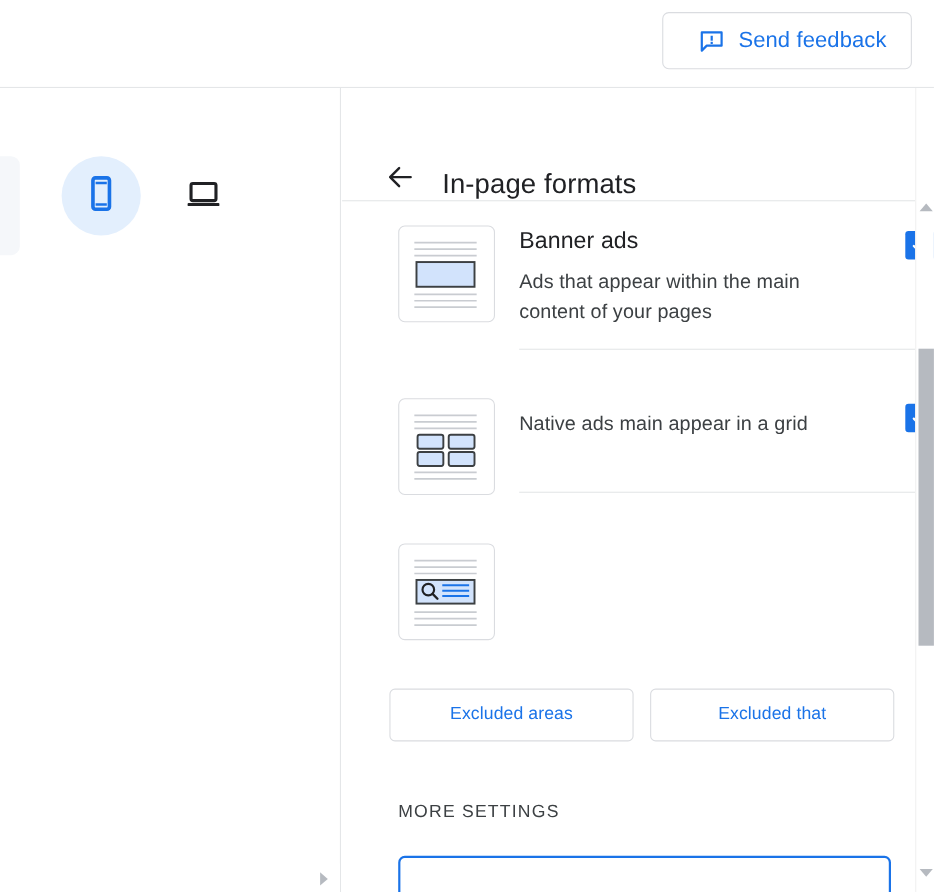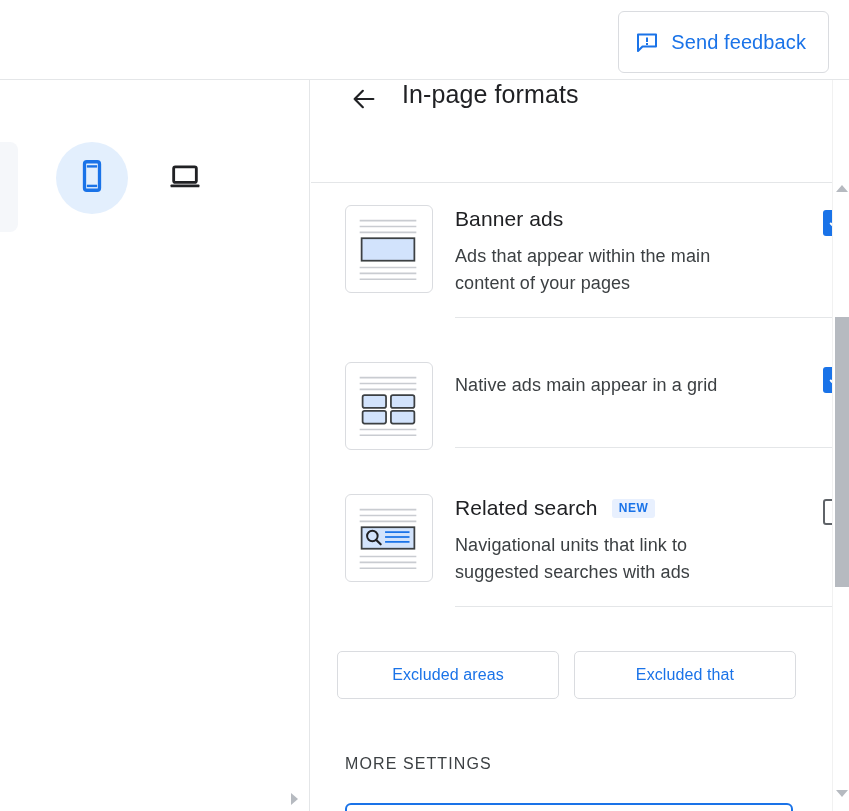--- a/index.html
+++ b/index.html
@@ -23,25 +23,25 @@
     width: 849px;
     height: 80px;
     background: #ffffff;
     border-bottom: 1px solid #e4e6e8;
     box-sizing: border-box;
   }
   .feedback-btn {
     position: absolute;
     right: 20px;
     top: 11px;
-    height: 62px;
+    height: 52px;
     display: flex;
     align-items: center;
     gap: 12px;
-    padding: 0 22px 0 16px;
+    padding: 0 22px 0 32px;
     border: 1px solid #dadce0;
     border-radius: 6px;
     background: #ffffff;
     cursor: pointer;
     box-sizing: border-box;
   }
   .feedback-label {
     color: #1a73e8;
     font-size: 20px;
     font-weight: 500;
@@ -96,21 +96,21 @@
     width: 538px;
     height: 731px;
     background: #ffffff;
     overflow: hidden;
   }
   .detail-header {
     position: relative;
     height: 103px;
     border-bottom: 1px solid #e4e6e8;
     display: flex;
-    align-items: flex-start;
+    align-items: flex-end;
     box-sizing: border-box;
   }
   .back-btn {
     width: 40px; height: 40px;
     margin-left: 33px;
     display: flex; align-items: center; justify-content: center;
     cursor: pointer;
     background: none; border: none; padding: 0;
   }
   .detail-title {
@@ -119,20 +119,21 @@
     font-weight: 400;
     color: #202124;
     letter-spacing: .1px;
   }
 
   
   .scroll-body {
     position: relative;
     height: 628px;
     overflow: hidden;
+    padding-left: 17px;
   }
   .format-list {
     padding: 0 0 0 34px;
   }
   .format-row {
     display: flex;
     align-items: flex-start;
     padding: 22px 0 22px 0;
     min-height: 100px;
     box-sizing: border-box;
@@ -434,30 +435,20 @@
               <line x1="40" y1="43" x2="65" y2="43"></line>
               <line x1="40" y1="48" x2="65" y2="48"></line>
             </g>
             <g stroke="#c9ccd1" stroke-width="1.6">
               <line x1="14" y1="63" x2="72" y2="63"></line>
               <line x1="14" y1="69" x2="72" y2="69"></line>
               <line x1="14" y1="75" x2="72" y2="75"></line>
             </g>
           </svg>
         </span>
-        <div class="row-body">
-          <div class="row-text">
-            <div class="row-title-line">
-              <span class="row-title">Related search</span>
-              <span class="new-badge">NEW</span>
-            </div>
-            <div class="row-desc">Navigational units that link to suggested searches with ads</div>
-          </div>
-          <div class="chk off"></div>
-        </div>
       </div>
 
     </div>
 
     <div class="excl-row">
       <button class="outline-btn">Excluded areas</button>
       <button class="outline-btn">Excluded that</button>
     </div>
 
     <div class="more-settings">MORE SETTINGS</div>

